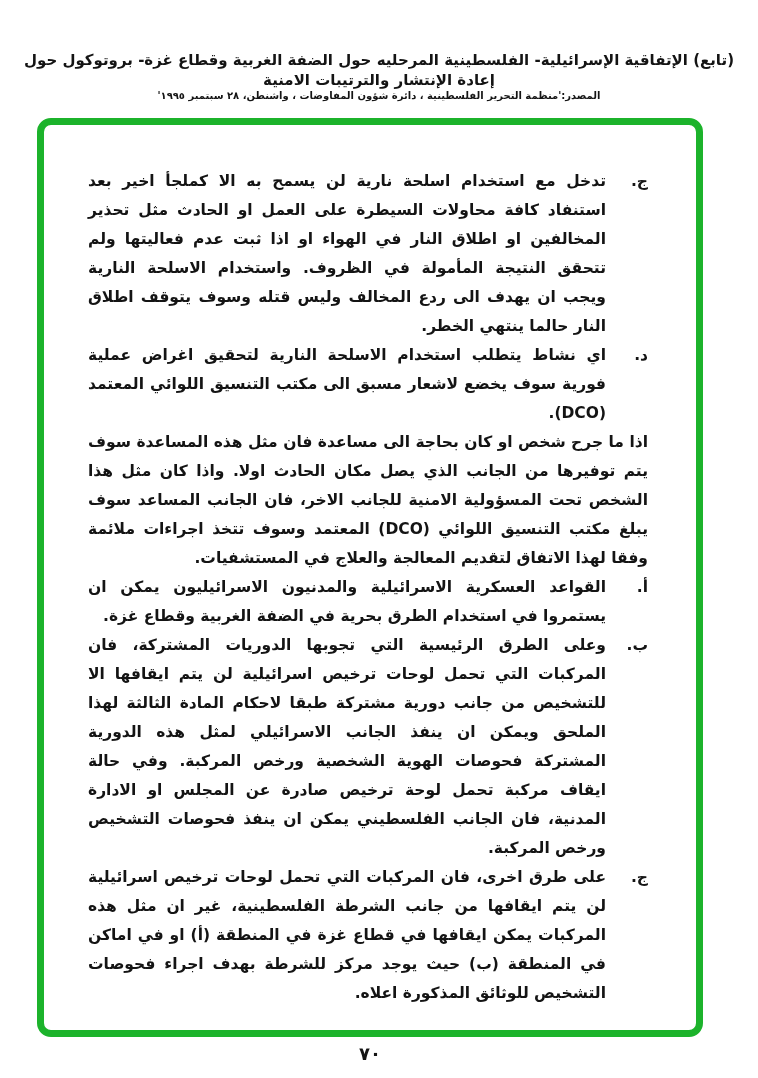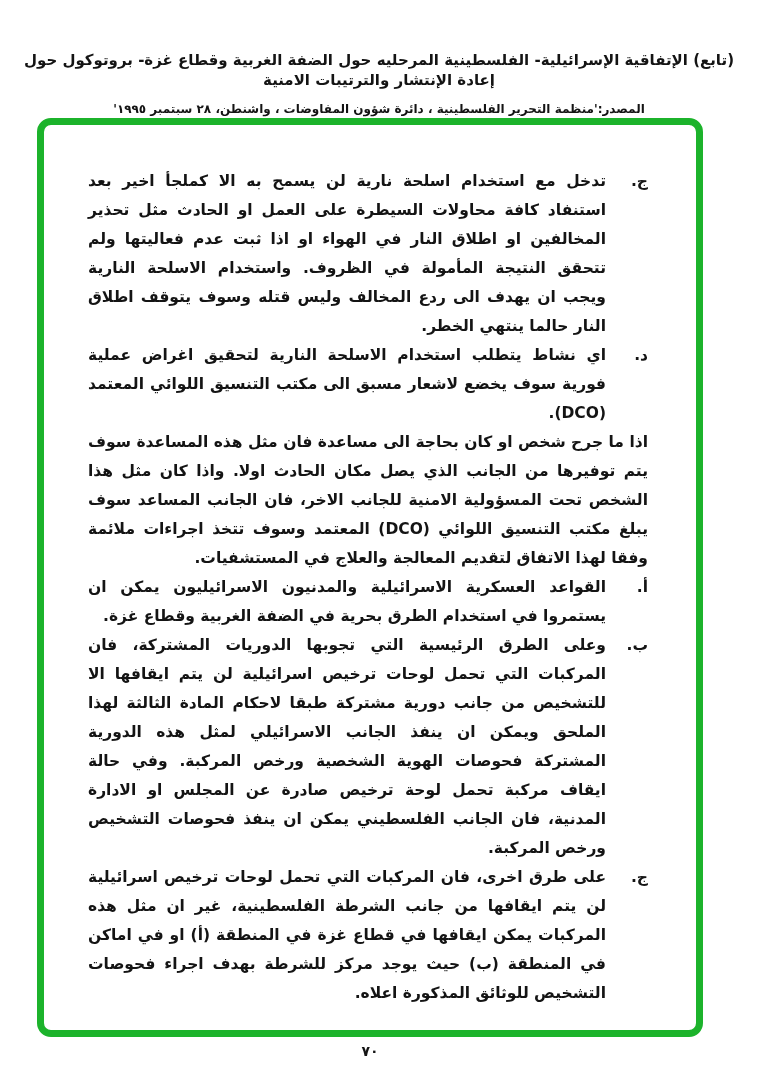--- a/index.html
+++ b/index.html
@@ -19,23 +19,23 @@
     text-align:center;
   }
   .doc-header .title{
     font-size:15px;
     font-weight:700;
     line-height:20px;
     padding:0 14px;
     letter-spacing:0;
   }
   .doc-header .source{
-    font-size:12px;
+    font-size:10px;
     font-weight:700;
-    margin-top:12px;
+    margin-top:0;
   }
   
   .frame{
     position:absolute;
     left:37px;top:118px;
     width:666px;height:919px;
     box-sizing:border-box;
     border:7px solid #1cb32b;
     border-radius:14px;
     background:#ffffff;
@@ -69,21 +69,21 @@
     text-decoration:underline;
     text-underline-offset:4px;
     white-space:pre-wrap;
     font-weight:700;
   }
   
   .page-number{
     position:absolute;
     top:1043px;left:0;right:18px;
     text-align:center;
-    font-size:14px;
+    font-size:18px;
     font-weight:700;
     direction:rtl;
   }
 </style>
 </head>
 <body style="color: rgb(20, 20, 20);">
 
 <header class="doc-header">
   <div class="title">(تابع) الإتفاقية الإسرائيلية- الفلسطينية المرحليه حول الضفة الغربية وقطاع غزة- بروتوكول حول إعادة الإنتشار والترتيبات الامنية</div>
   <div class="source">المصدر:'منظمة التحرير الفلسطينية ، دائرة شؤون المفاوضات ، واشنطن، ٢٨ سبتمبر ١٩٩٥'</div>

